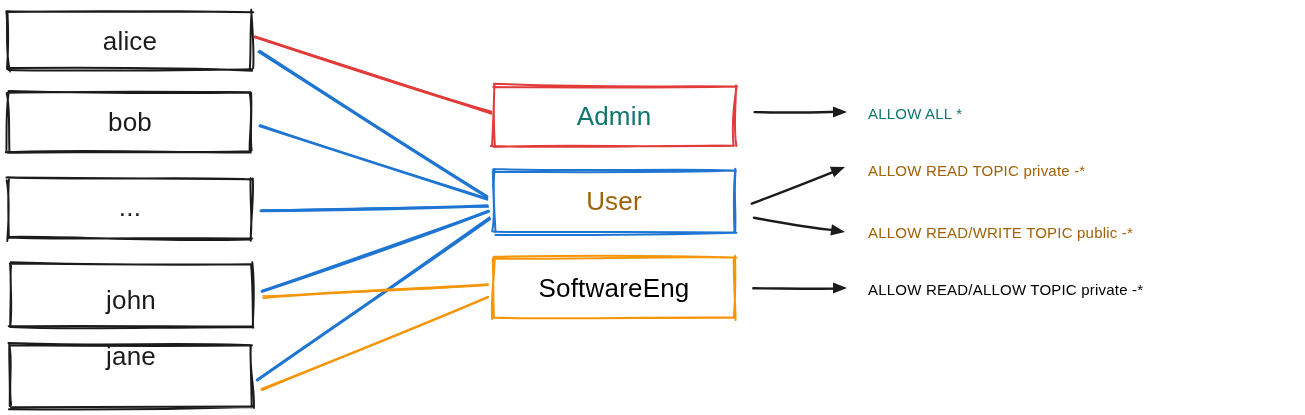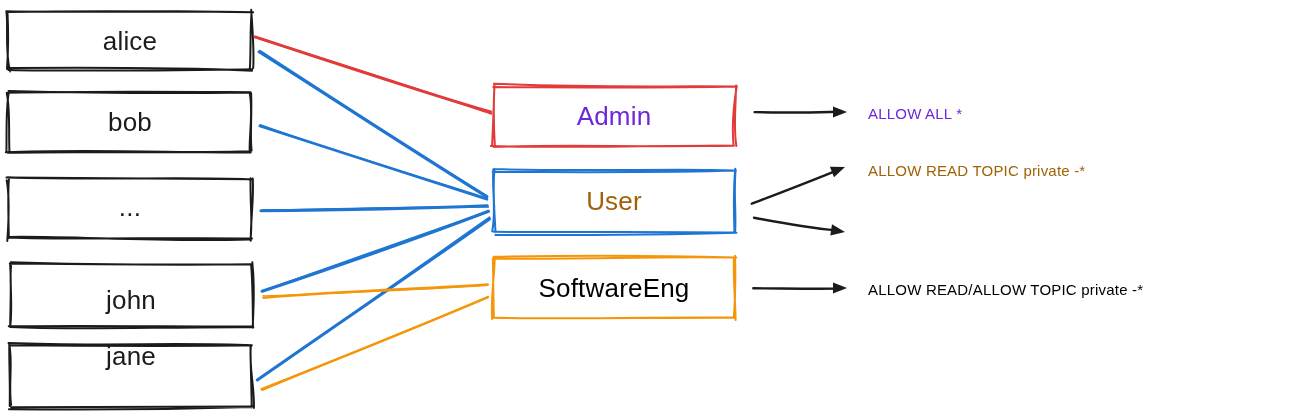--- a/index.html
+++ b/index.html
@@ -9,21 +9,21 @@
   }
   .canvas svg{position:absolute;left:0;top:0;}
   .lbl{
     position:absolute;transform:translate(-50%,-50%);
     font-size:26px;color:#1b1b1b;white-space:nowrap;letter-spacing:.2px;
   }
   .perm{
     position:absolute;transform:translateY(-50%);
     font-size:15px;white-space:nowrap;letter-spacing:.2px;text-align:center;
   }
-  .red{color:#6d28d9}
+  .red{color:#0f766e}
   .blue{color:#a16207}
   .orange{color:#000000}
 </style>
 </head>
 <body>
 
 <div class="canvas">
 
   <svg id="scene" width="1305" height="415" viewBox="0 0 1305 415">
 
@@ -109,15 +109,16 @@
   <div class="lbl" style="left:130px;top:207px">...</div>
   <div class="lbl" style="left:131px;top:300px">john</div>
   <div class="lbl" style="left:131px;top:356px">jane</div>
 
   <div class="lbl red" style="left:614px;top:116px">Admin</div>
   <div class="lbl blue" style="left:614px;top:201px">User</div>
   <div class="lbl orange" style="left:614px;top:288px">SoftwareEng</div>
 
   <div class="perm red" style="left:868px;top:113px">ALLOW ALL *</div>
   <div class="perm blue" style="left:868px;top:170px">ALLOW READ TOPIC private -*</div>
+  <div class="perm blue" style="left:868px;top:232px">ALLOW READ/WRITE TOPIC public -*</div>
   <div class="perm orange" style="left:868px;top:289px">ALLOW READ/ALLOW TOPIC private -*</div>
 
 </div>
 
 </body></html>

